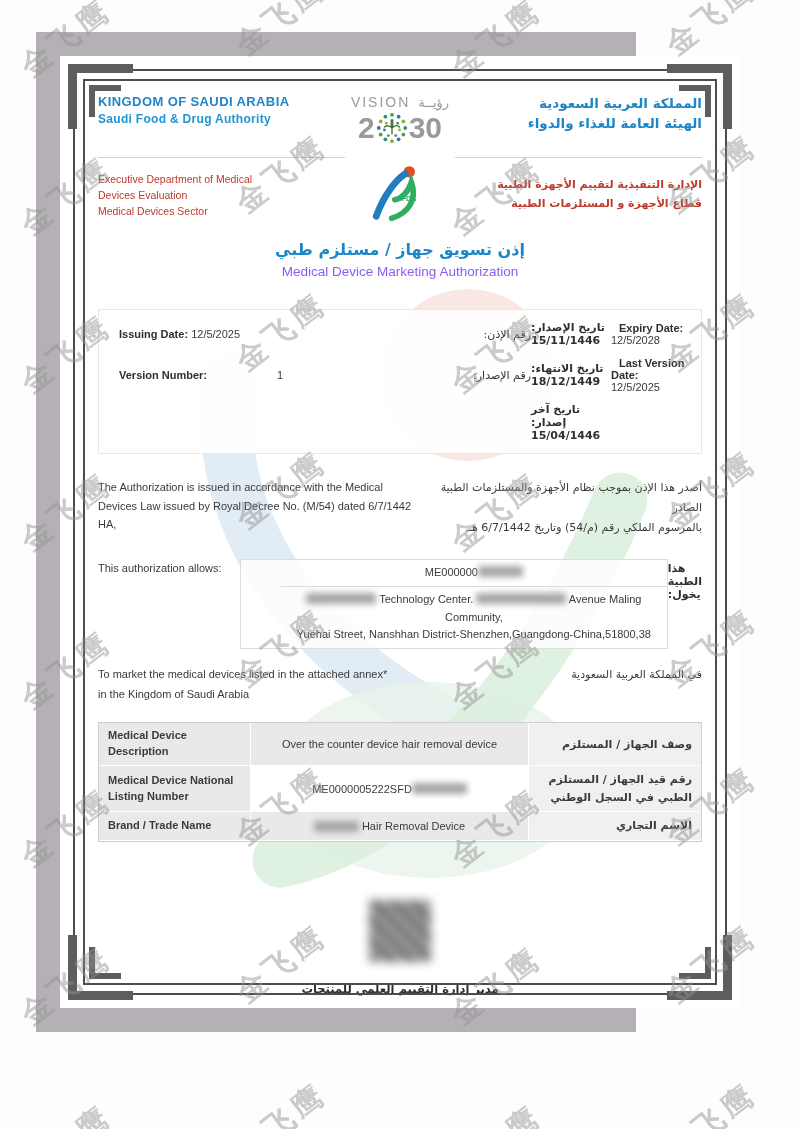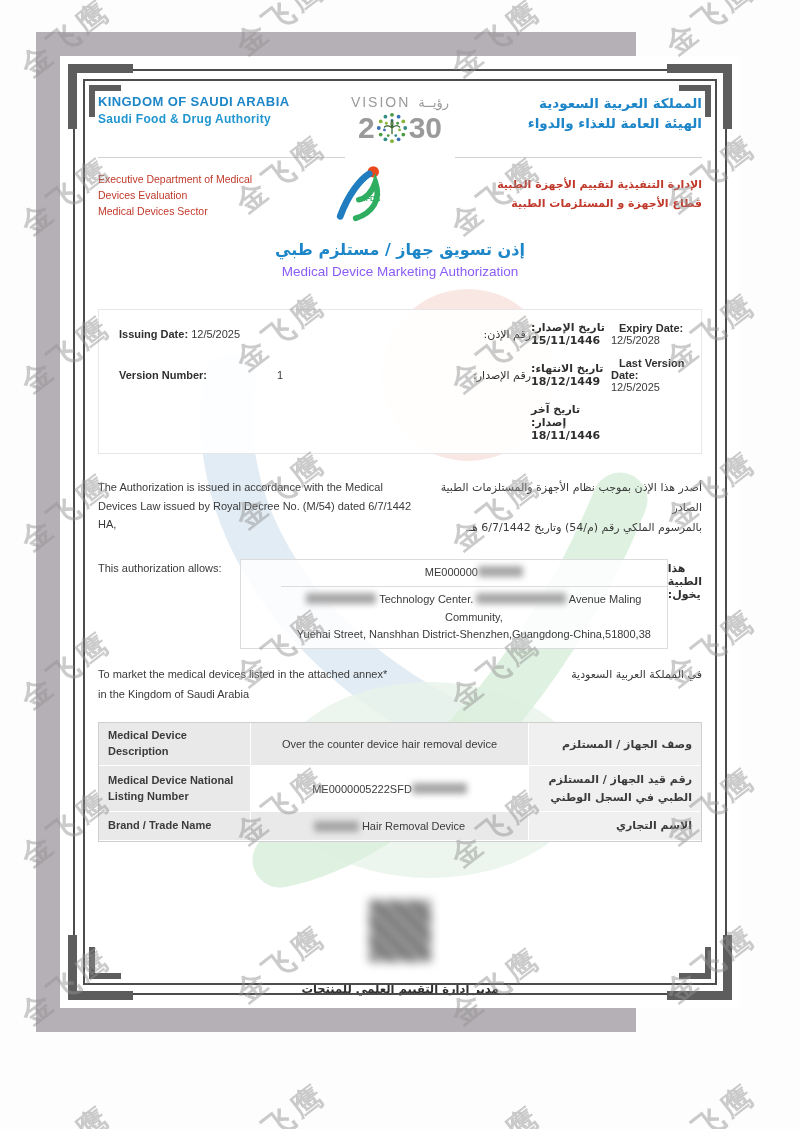--- a/index.html
+++ b/index.html
@@ -43,21 +43,21 @@
   .hdr-center{width:175px;text-align:center;}
   .hdr-right{flex:1;text-align:right;color:#1d86c8;font-size:13.5px;font-weight:bold;line-height:1.45;font-family:"DejaVu Sans",sans-serif;}
   .vision-top{color:#9a9a9a;font-size:14px;letter-spacing:2px;display:flex;justify-content:center;gap:8px;align-items:baseline;}
   .vision-ar{font-family:"DejaVu Sans",sans-serif;font-size:13px;}
   .vision-num{display:flex;justify-content:center;align-items:center;color:#9a9a9a;font-size:30px;font-weight:bold;line-height:1;margin-top:1px;}
   .divider-row{display:flex;margin-top:12px;align-items:center;}
   .divider-row .seg{flex:1;height:1px;background:#d2d2d2;}
   .divider-row .gap{width:110px;}
   .dept{display:flex;align-items:center;margin-top:6px;}
   .dept-en{width:235px;text-align:left;color:#c0392b;font-weight:normal;font-size:10.5px;line-height:1.55;}
-  .dept-center{flex:1;}
+  .dept-center{flex:1;text-align:center;}
   .dept-ar{width:235px;text-align:right;color:#c0392b;font-weight:bold;font-size:11px;line-height:1.7;font-family:"DejaVu Sans",sans-serif;}
   .title-block{text-align:center;margin-top:14px;}
   .title-ar{color:#1d86c8;font-weight:bold;font-size:16px;font-family:"DejaVu Sans",sans-serif;}
   .title-en{color:#8b5cf6;font-size:13.5px;margin-top:5px;}
   .meta-panel{
     margin-top:30px;background:rgba(255,255,255,.93);border:1px solid #e7e7e7;
     padding:11px 12px;display:grid;grid-template-columns:185px 235px 80px 1fr;
     row-gap:10px;font-size:11px;align-items:center;
   }
   .lbl{font-weight:bold;color:#2f2f2f;padding-left:8px;}
@@ -201,21 +201,21 @@
         <div class="meta-ar-date ar">تاريخ الإصدار: 15/11/1446</div>
 
         <div><span class="lbl">Expiry Date:</span> <span>12/5/2028</span></div>
         <div><span class="lbl">Version Number:</span><span class="ver-val">1</span></div>
         <div class="meta-ar-lbl ar">رقم الإصدار:</div>
         <div class="meta-ar-date ar">تاريخ الانتهاء: 18/12/1449</div>
 
         <div><span class="lbl">Last Version Date:</span> <span>12/5/2025</span></div>
         <div></div>
         <div></div>
-        <div class="meta-ar-date ar">تاريخ آخر إصدار: 18/11/1446</div>
+        <div class="meta-ar-date ar">تاريخ آخر إصدار: 15/04/1446</div>
       </div>
 
       <div class="law">
         <div class="law-en">The Authorization is issued in accordance with the Medical Devices Law issued by Royal Decree No. (M/54) dated 6/7/1442 HA,</div>
         <div class="law-ar">
           <div>أصدر هذا الإذن بموجب نظام الأجهزة والمستلزمات الطبية الصادر</div>
           <div>بالمرسوم الملكي رقم (م/54) وتاريخ 6/7/1442 هـ.</div>
         </div>
       </div>
 

